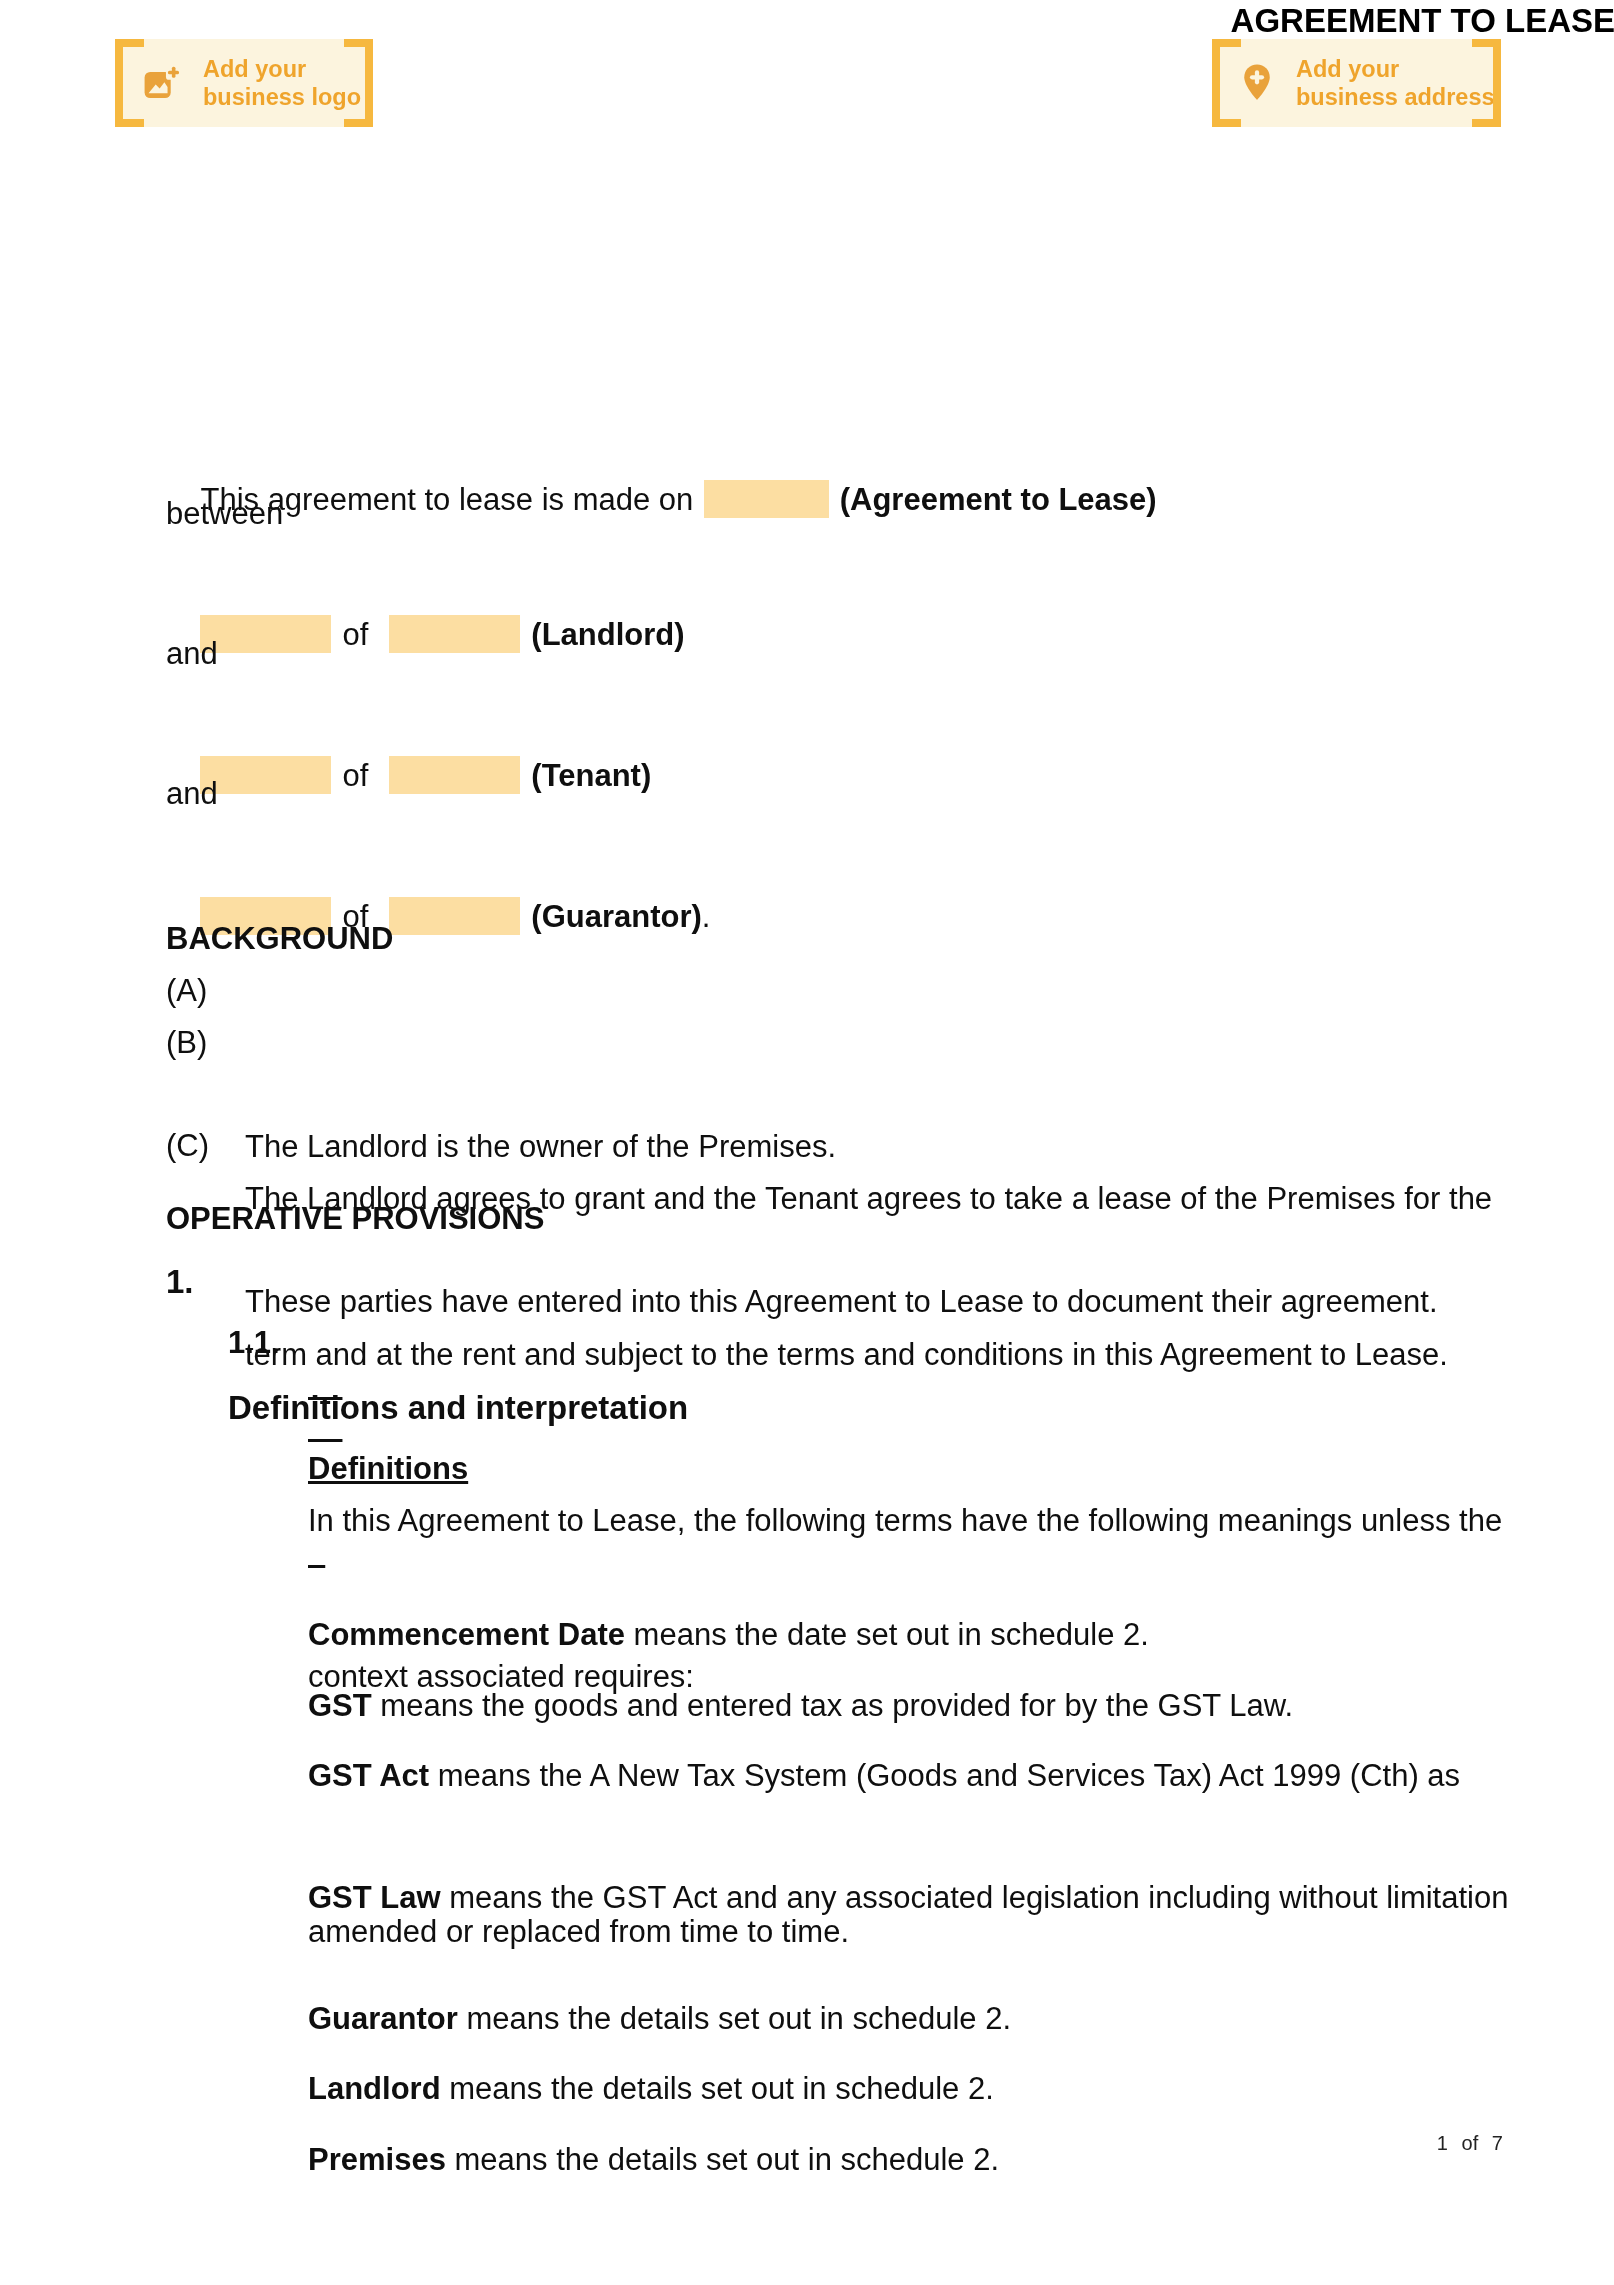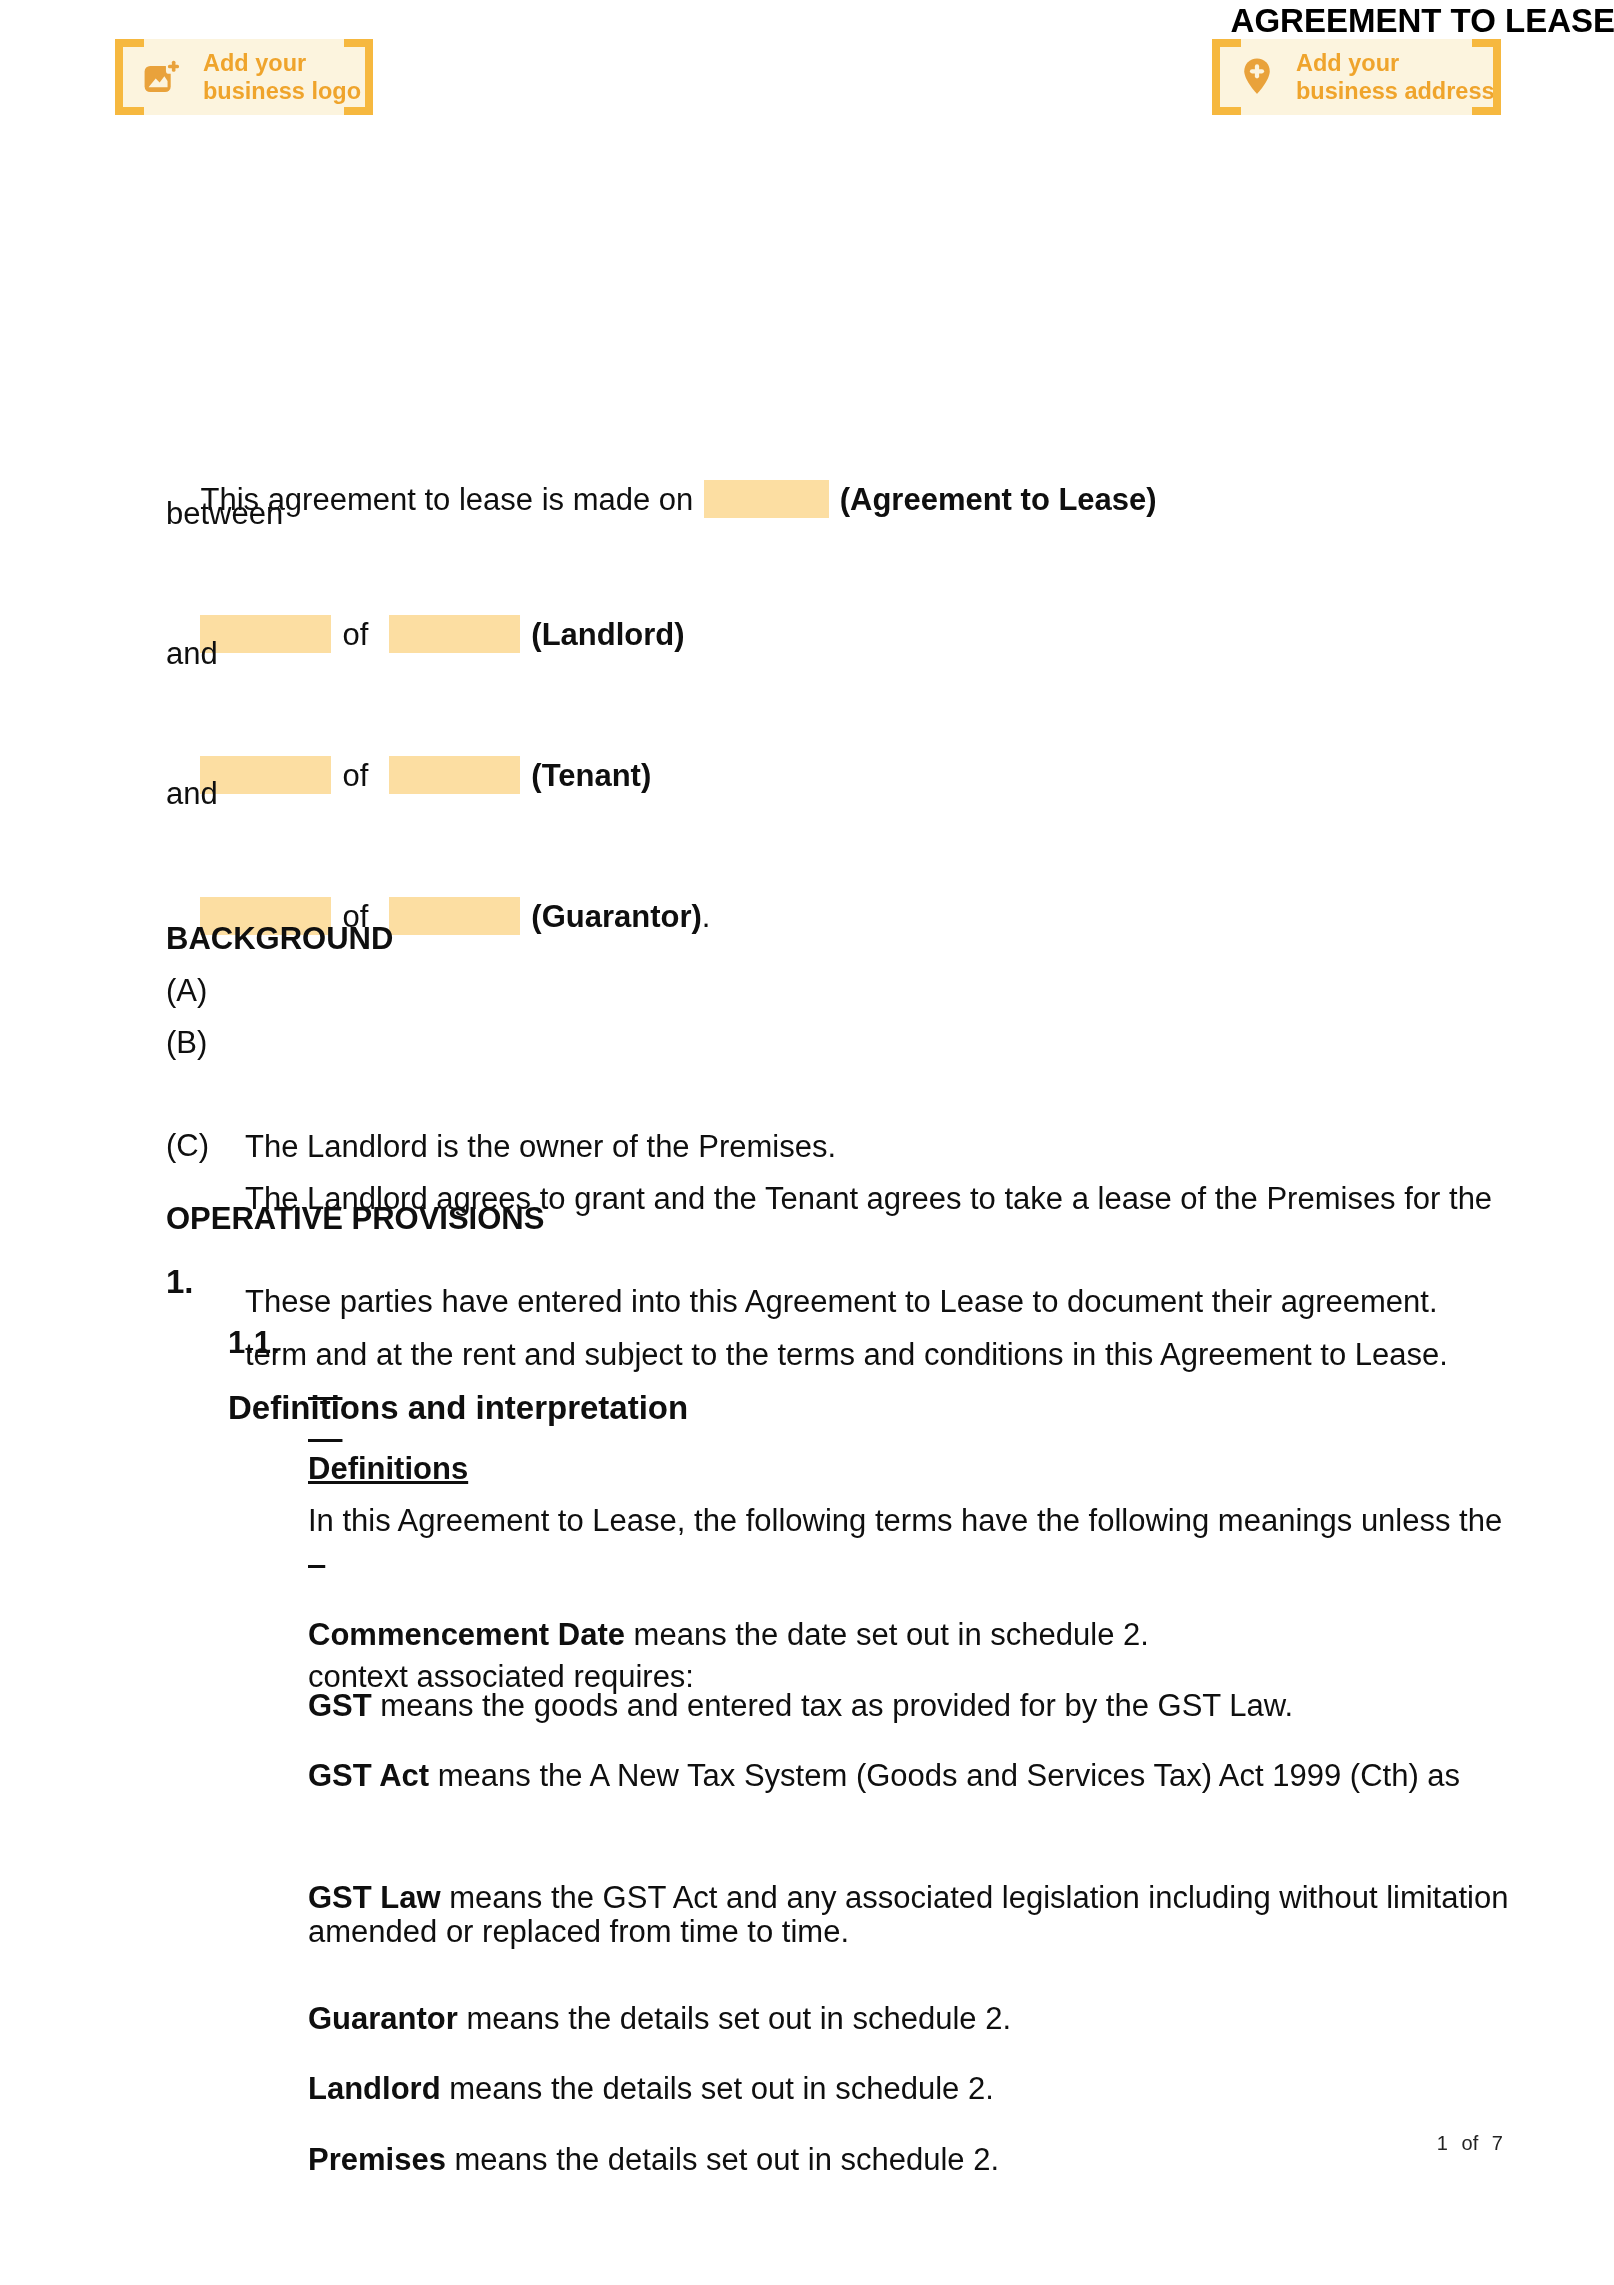--- a/index.html
+++ b/index.html
@@ -34,21 +34,21 @@
   .sec11 { position:absolute; left:228px; padding-left:80px;text-decoration:underline; }
   .sec11 .lbl { position:absolute; left:0; top:0; line-height:42px; }
   .indent2 { left:308px; }
   .footer {
     position:absolute; top:2131px; left:0; width:1503px;
     text-align:right; font-size:20px; line-height:25px;
     word-spacing:8.1px; color:#222;
   }
   
   .badge {
-    position:absolute; top:39px; height:76px;
+    position:absolute; top:39px; height:88px;
     background:#FCF4DE;
     display:flex; align-items:center;
     gap:22px; box-sizing:border-box; padding-left:28px;
     cursor:pointer;
   }
   .badge .brk { position:absolute; top:0; bottom:0; width:29px; box-sizing:border-box; }
   .badge .brk.l { left:0; border-left:8.1px solid #F6B83F; border-top:8.1px solid #F6B83F; border-bottom:8.1px solid #F6B83F; }
   .badge .brk.r { right:0; border-right:8.1px solid #F6B83F; border-top:8.1px solid #F6B83F; border-bottom:8.1px solid #F6B83F; }
   .badge-logo { left:115px; width:258px; }
   .badge-address { left:1212px; width:289px; }

